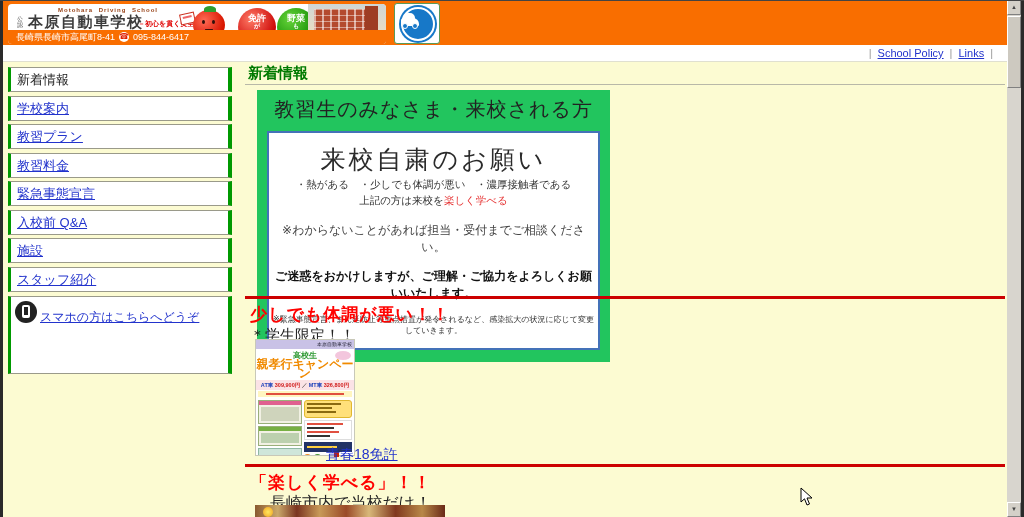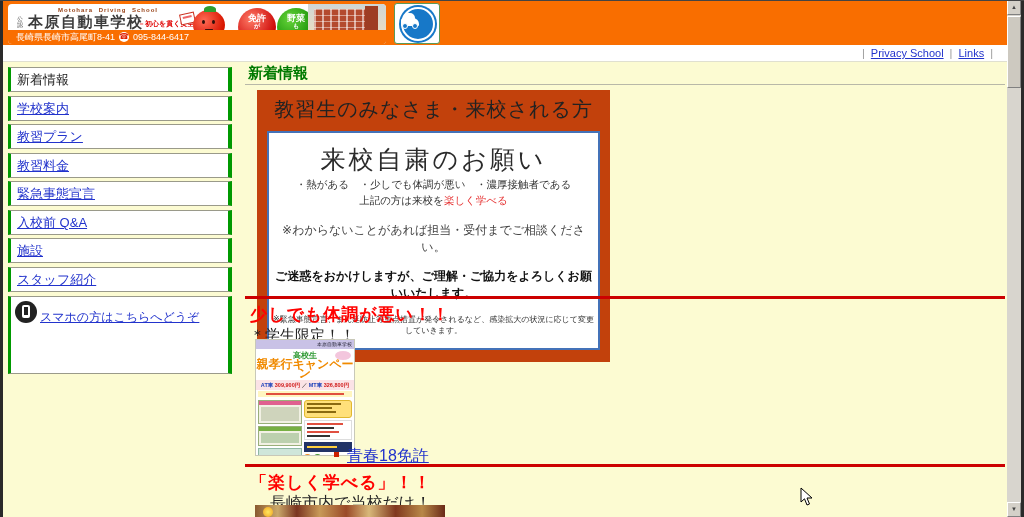--- a/index.html
+++ b/index.html
@@ -113,21 +113,21 @@
                     background:#fff; border-radius:2px; }
   .sp-icon::before { content:""; position:absolute; left:9px; top:6px; width:4px; height:8px;
                      background:#222; z-index:1; }
   .sp-label { position:absolute; left:29px; top:12px; font-size:12px; color:#2233cc;
               text-decoration:underline; }
 
   
   .page-title { left:248px; top:64px; font-size:15px; font-weight:bold; color:#007a00; }
   .hr-gray { left:245px; top:84px; width:760px; height:1px; background:#b8b8a8; }
 
-  .notice-box { left:257px; top:90px; width:353px; background:#c2410c; padding:4px 0 12px; }
+  .notice-box { left:257px; top:90px; width:353px; background:#22c55e; padding:4px 0 12px; }
   .notice-heading { text-align:center; font-size:20px; color:#222; margin:2px 0 8px; letter-spacing:1px; }
   .blue-box { margin:0 10px; border:2px solid #4472b8; background:#fff; text-align:center;
               padding:10px 4px 12px; }
   .bb-title { font-size:25px; color:#2b2b2b; letter-spacing:3px; }
   .bb-line { font-size:10.5px; color:#333; line-height:16px; }
   .bb-red { color:#e53030; }
   .bb-note1 { font-size:12px; color:#444; margin-top:14px; }
   .bb-note2 { font-size:12px; font-weight:bold; color:#111; margin-top:12px; }
   .bb-note3 { font-size:8px; color:#333; margin-top:12px; }
 
@@ -166,21 +166,21 @@
   .f-wcard .ln { height:2px; background:#e05040; margin-bottom:2px; }
   .f-wcard .ln.b { background:#333; }
   .f-dcard { height:10px; background:#223366; margin-top:2px; position:relative; }
   .f-dcard::after { content:""; position:absolute; left:3px; top:4px; width:30px; height:2px; background:#ffd040; }
   .f-dots { margin-top:2px; display:flex; gap:3px; }
   .f-dot { width:7px; height:7px; border-radius:50%; }
   .f-dot.o { background:#f09020; } .f-dot.g { background:#4a9a30; }
   .f-foot { height:6px; background:#eee; margin:0 2px; border-top:1px solid #ccc; }
 
   .camp-bullet { left:334px; top:452px; width:5px; height:5px; background:#cc2200; }
-  .camp-link { left:347px; top:446px; font-size:16px; }
+  .camp-link { left:326px; top:446px; font-size:14px; }
 
   .fun-title { left:250px; top:471px; font-size:17px; font-weight:bold; color:#ff0200; letter-spacing:1px; }
   .fun-sub { left:248px; top:493px; font-size:16px; color:#222;margin-left:22px; }
 
   .bottom-img { left:255px; top:505px; width:190px; height:12px; overflow:hidden;
     background:linear-gradient(to right,#8a5a30 0%, #caa86a 12%, #7a3420 22%, #c89a58 34%,
                #9a4a28 48%, #d8b879 60%, #80381e 74%, #b88848 88%, #6a2a18 100%); }
   .bi-sun { position:absolute; left:8px; top:2px; width:10px; height:10px; border-radius:50%;
             background:radial-gradient(#ffe860, #f0a020); }
 
@@ -246,21 +246,21 @@
     <div class="ab-disc"></div>
     <div class="ab-carcab"></div>
     <div class="ab-carbody"></div>
     <div class="ab-wheel l"></div>
     <div class="ab-wheel r"></div>
   </div>
 </div>
 
 <div class="abs topbar">
   <span class="sep">|</span>
-  <a class="lnk">Privacy School</a>
+  <a class="lnk">School Policy</a>
   <span class="sep">|</span>
   <a class="lnk">Links</a>
   <span class="sep">|</span>
 </div>
 
 <div class="abs menu-item current" style="top:67px"><span>新着情報</span></div>
 <div class="abs menu-item" style="top:96px"><span>学校案内</span></div>
 <div class="abs menu-item" style="top:124px"><span>教習プラン</span></div>
 <div class="abs menu-item" style="top:153px"><span>教習料金</span></div>
 <div class="abs menu-item" style="top:181px"><span>緊急事態宣言</span></div>

